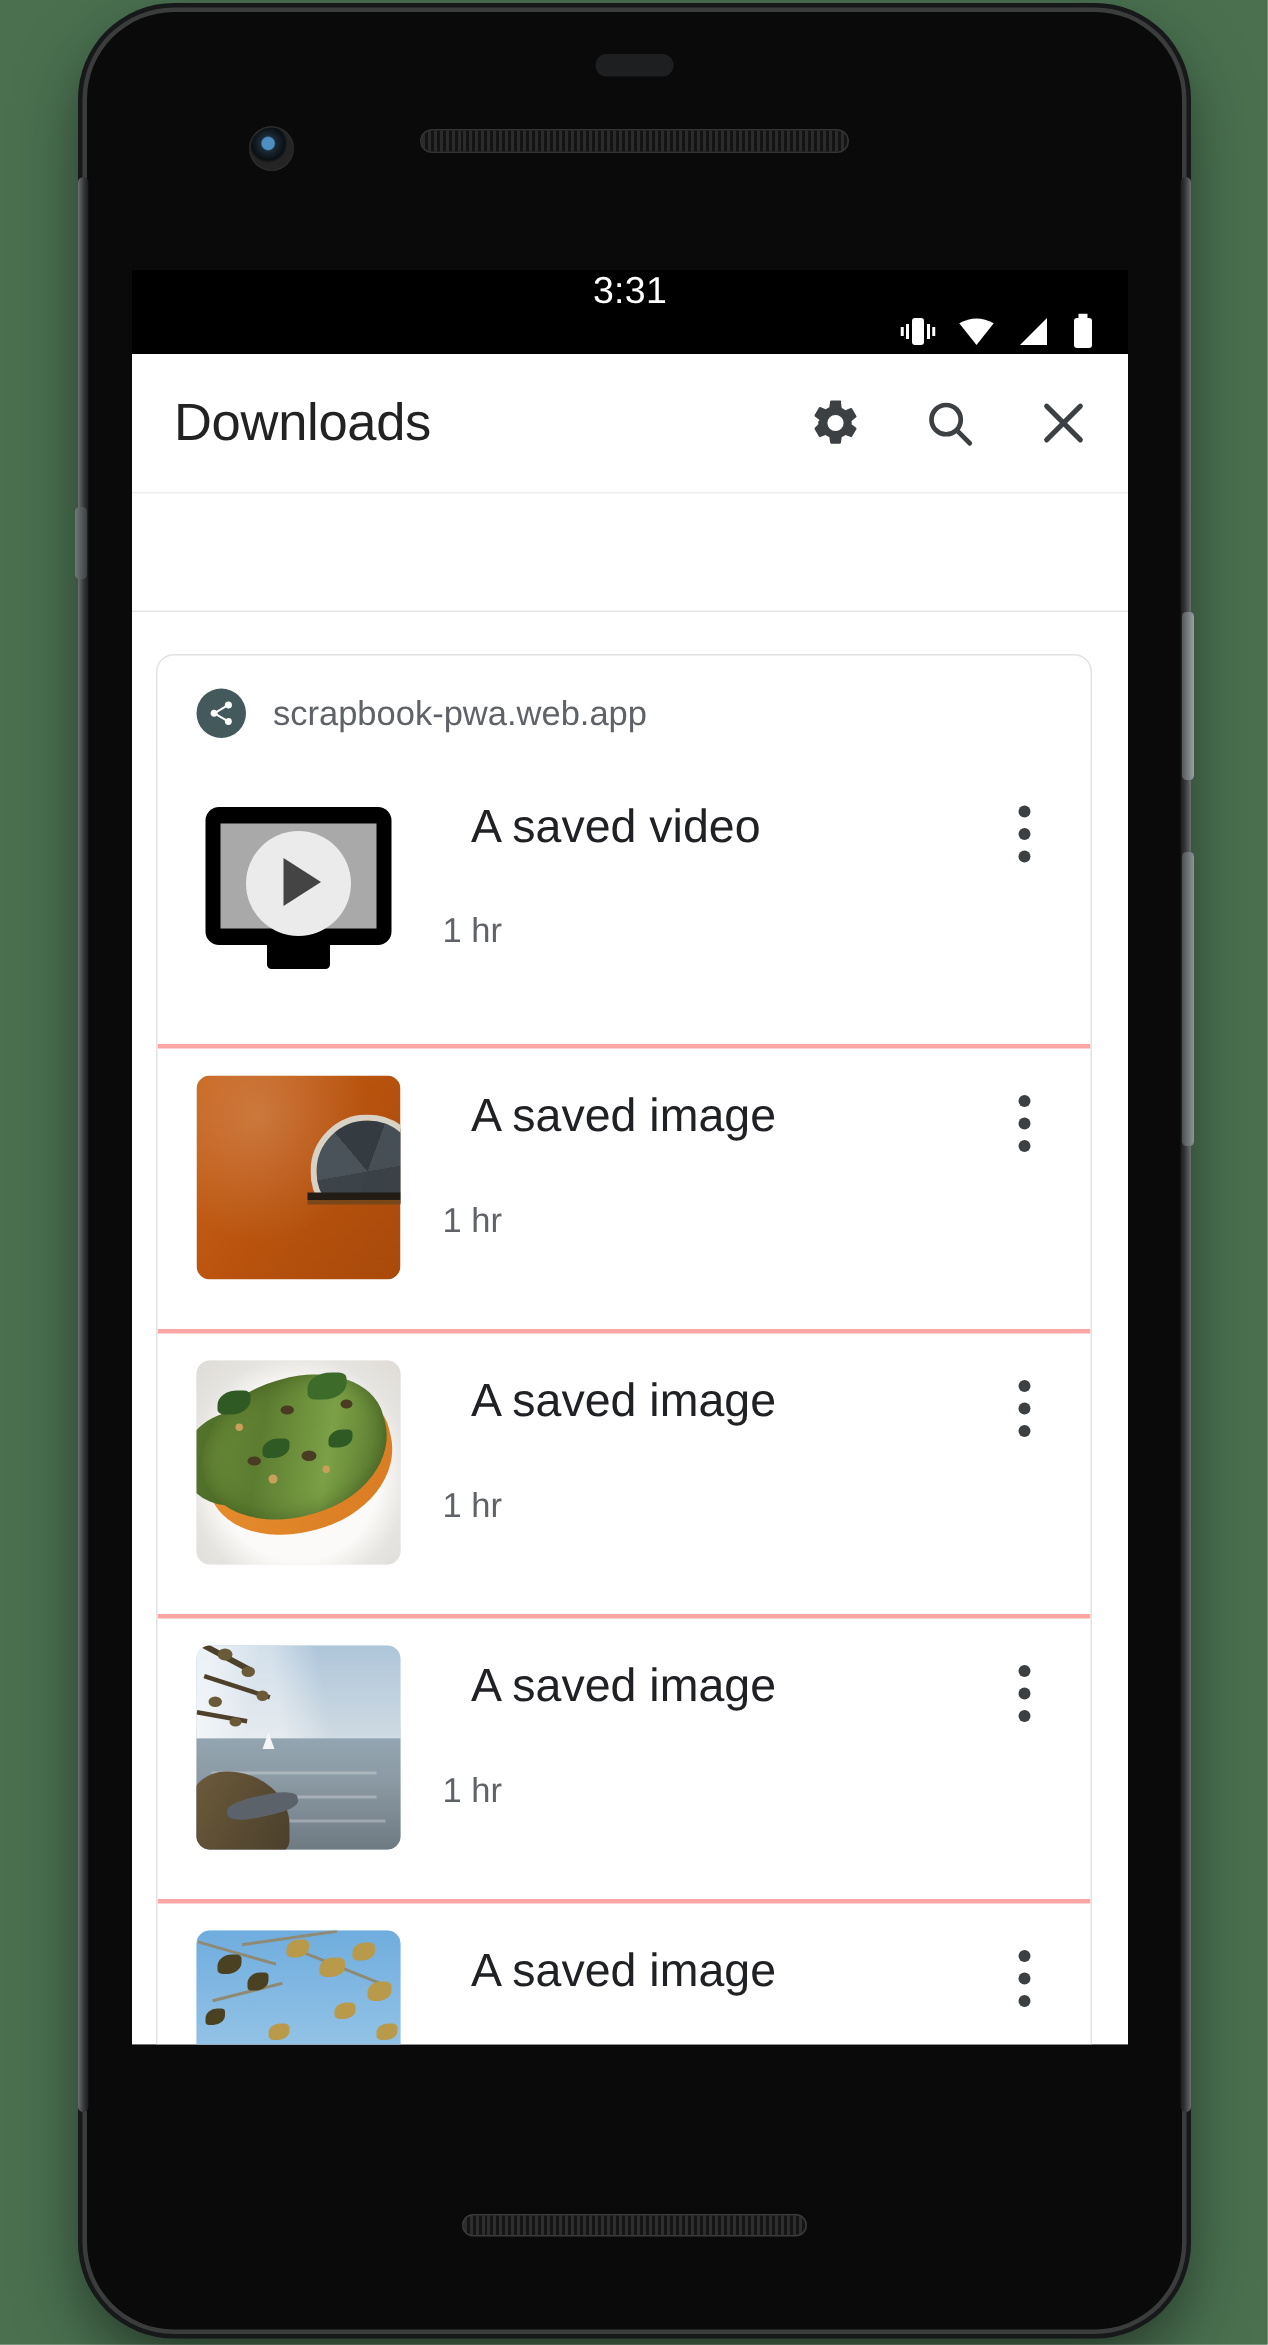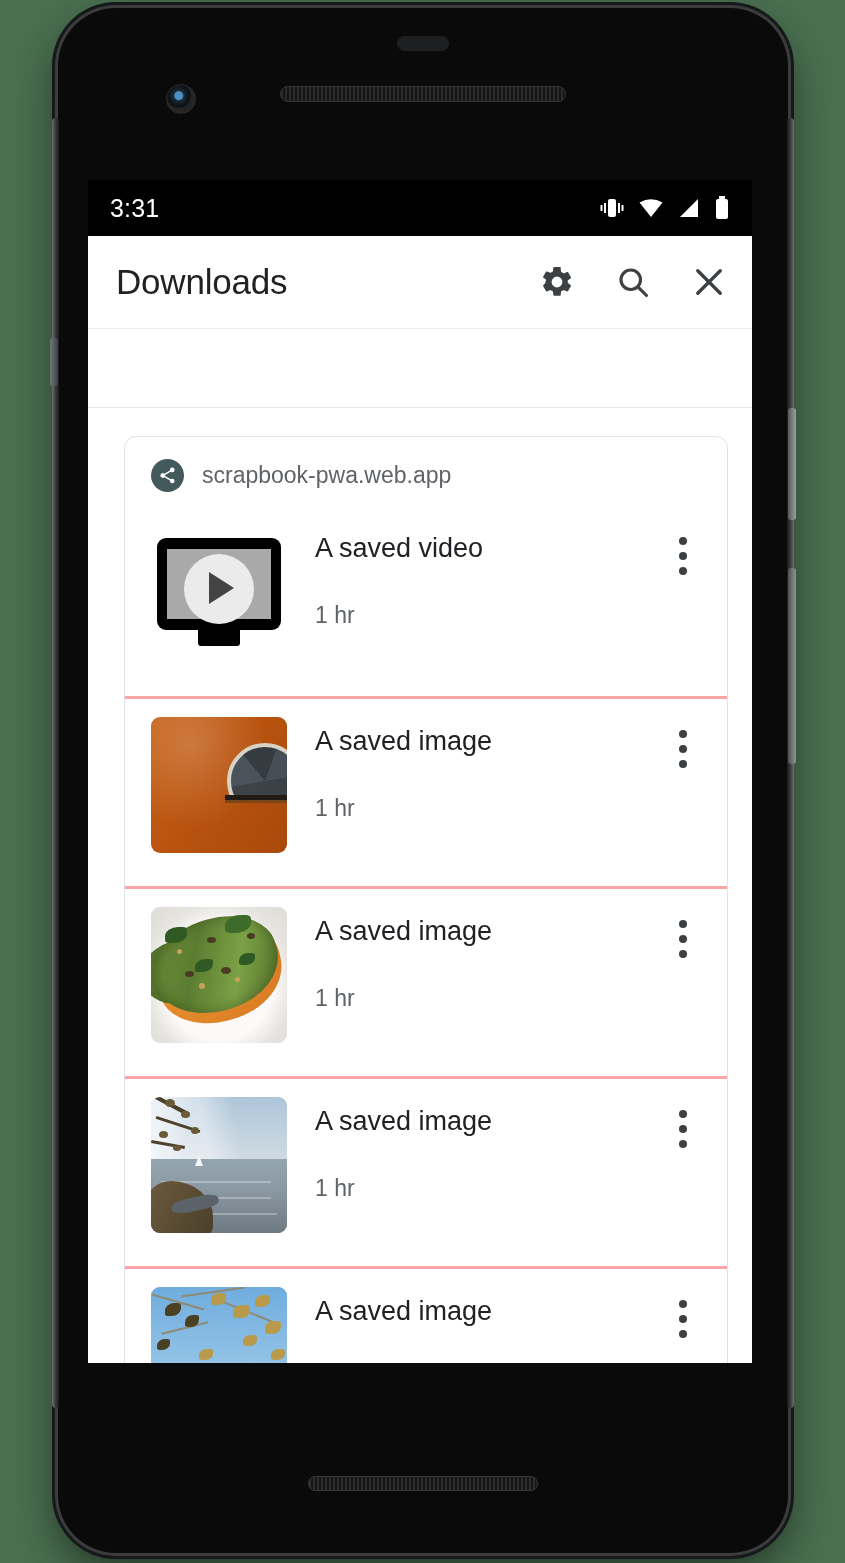--- a/index.html
+++ b/index.html
@@ -91,20 +91,21 @@
     background: #000;
     overflow: hidden;
   }
 
   
   #statusbar {
     height: 56px; background: #000; color: #fff;
     display: flex; align-items: center;
     padding: 0 22px;
     position: relative;
+    flex-direction: column;
   }
   #clock { font-size: 25px; letter-spacing: .2px; }
   #status-icons {
     margin-left: auto; display: flex; align-items: center; gap: 13px;
   }
   .sicon { display: block; }
 
   
   #app {
     height: 1127px; background: #fff;
@@ -137,21 +138,21 @@
     cursor: pointer; color: #5f6368;
   }
   .tab.active { color: #1a73e8; }
   .tab.active::after {
     content: ""; position: absolute; left: 50%; transform: translateX(-50%);
     bottom: 0; width: 206px; height: 7px;
     background: #1a73e8; border-radius: 3px 3px 0 0;
   }
 
   
-  #list-area { flex: 1; overflow: hidden; padding: 28px 24px 0 36px; background: #fff; }
+  #list-area { flex: 1; overflow: hidden; padding: 28px 24px 0 16px; background: #fff; }
   #card {
     border: 1px solid #e0e2e4;
     border-radius: 12px;
     background: #fff;
     overflow: hidden;
   }
   #card-header {
     display: flex; align-items: center; gap: 18px;
     padding: 22px 26px 14px 26px;
   }
@@ -170,21 +171,21 @@
     min-height: 190px;
   }
   #card-header + .row { border-top: none; }
 
   .thumb {
     width: 136px; height: 136px; flex: none;
     border-radius: 9px; overflow: hidden;
     position: relative; margin-right: 28px;
   }
   .row-text { flex: 1; padding-top: 8px; }
-  .row-title { font-size: 27px; color: #202124; line-height: 1.25; }
+  .row-title { font-size: 31px; color: #202124; line-height: 1.25; margin-left: 19px; }
   .row-sub { font-size: 23px; color: #5f6368; margin-top: 36px; }
   .more-btn {
     width: 44px; height: 52px; flex: none; margin-top: 6px;
     display: flex; flex-direction: column; align-items: center;
     justify-content: center; gap: 7px; cursor: pointer;
   }
   .more-btn i { width: 8px; height: 8px; border-radius: 50%; background: #3c4043; display: block; }
 
   
   .tv-thumb { background: #fff; border-radius: 0; }

